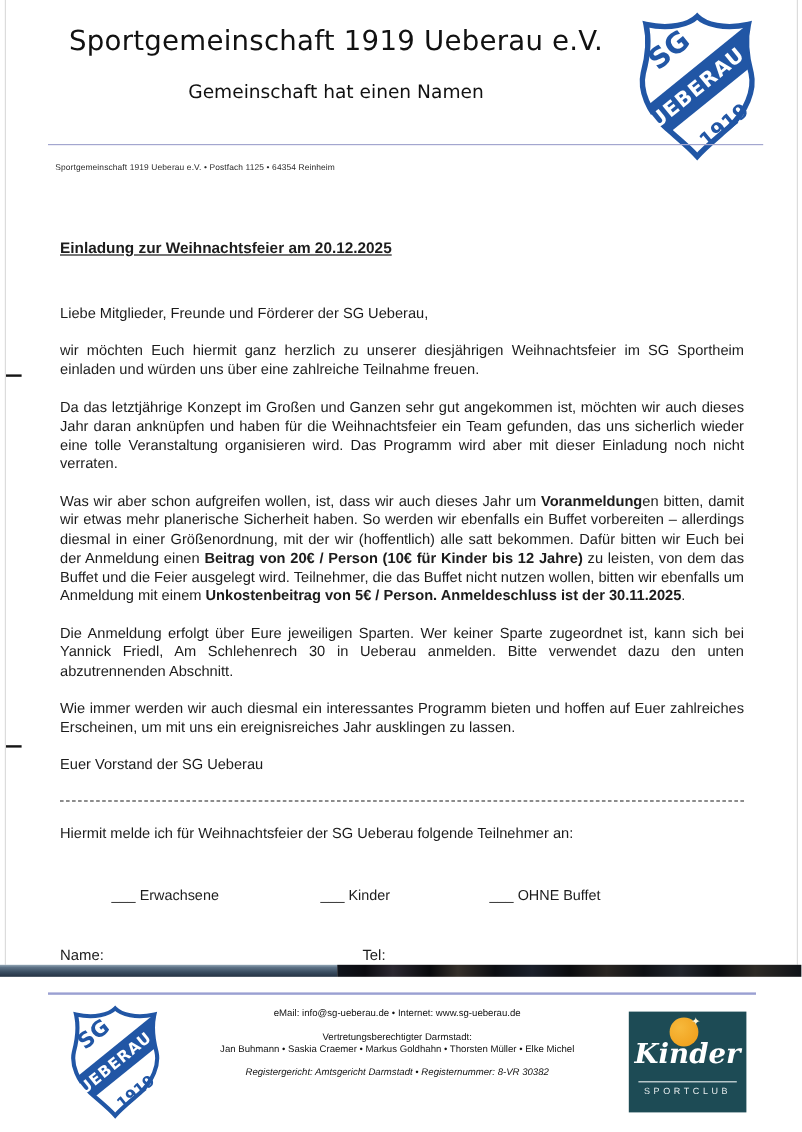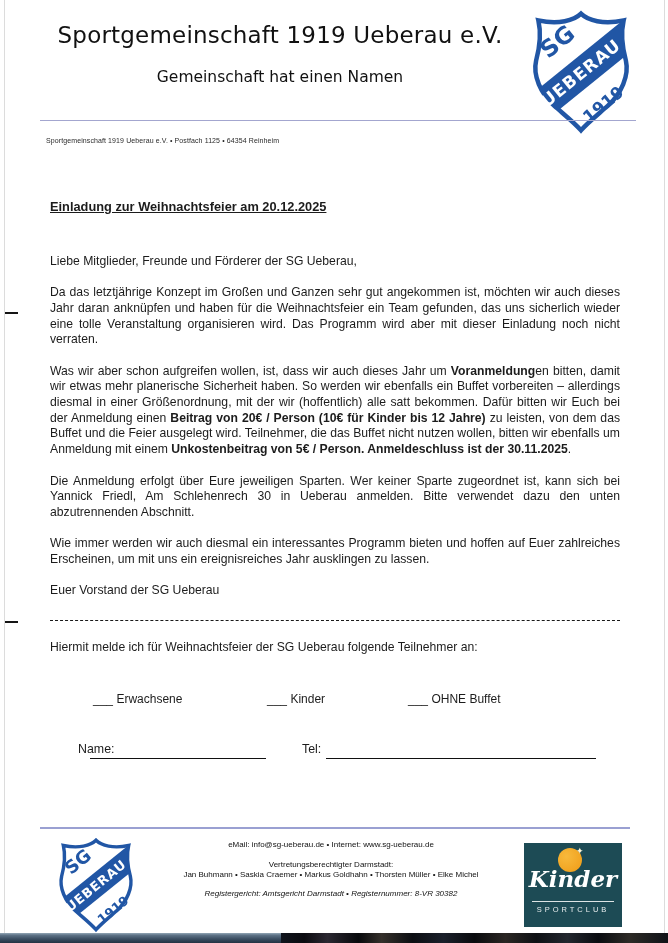--- a/index.html
+++ b/index.html
@@ -1,17 +1,17 @@
 <!DOCTYPE html>
 <html lang="de"><head>
 <meta charset="utf-8">
 <style>
   html,body{margin:0;padding:0;}
   body{width:668px;height:943px;overflow:hidden;background:#fff;}
-  .page{position:relative;width:668px;height:943px;background:#fff;
+  .page{position:relative;width:668px;height:814px;background:#fff;
         font-family:"Liberation Sans", sans-serif;color:#1c1c1c;}
   .edge{position:absolute;top:0;bottom:10px;width:1px;background:#dcdcdc;}
   .edge.left{left:4px;} .edge.right{right:3px;}
 
   
   .header-text{position:absolute;top:22px;left:40px;width:480px;text-align:center;
                font-family:"DejaVu Sans", sans-serif;}
   .doc-title{font-size:23px;font-weight:500;color:#111;letter-spacing:.2px;}
   .doc-subtitle{font-size:15.5px;margin-top:20px;color:#111;}
   .club-logo{position:absolute;top:8px;left:524px;width:114px;height:128px;}
@@ -28,21 +28,21 @@
   .main p{margin:0 0 15.7px 0;text-align:justify;}
   .main p.no-just{text-align:left;}
   .closing{margin-top:3px;}
   .cut-line{border-top:1.6px dashed #1a1a1a;width:570px;margin:21px 0 0 0;height:0;}
   .form-intro{margin-top:19px;font-size:12.2px;}
   .count-row{position:relative;height:17px;margin-top:36px;font-size:12px;}
   .count-item{position:absolute;top:0;white-space:nowrap;}
   .ci-1{left:43px;} .ci-2{left:217px;} .ci-3{left:358px;}
   .name-row{position:relative;height:18px;margin-top:33px;font-size:12.4px;}
   .nr-label{position:absolute;top:0;}
-  .lbl-name{left:0;margin-left:28px;} .lbl-tel{left:252px;}
+  .lbl-name{left:0;} .lbl-tel{left:252px;}
   .write-line{position:absolute;bottom:1px;border-bottom:1.2px solid #111;height:1px;}
   .line-name{left:40px;width:176px;} .line-tel{left:276px;width:270px;}
 
   
   .footer-rule{position:absolute;top:827px;left:40px;width:590px;height:2px;background:#9aa0d2;}
   .footer-text{position:absolute;top:840px;left:150px;width:362px;text-align:center;
                font-size:8px;line-height:10px;color:#111;}
   .ft-contact{margin-bottom:10px;}
   .ft-register{margin-top:9px;font-style:italic;}
 
@@ -99,20 +99,21 @@
   <div class="address-line">Sportgemeinschaft 1919 Ueberau e.V. • Postfach 1125 • 64354 Reinheim</div>
 
   <div class="fold-mark m1"></div>
   <div class="fold-mark m2"></div>
 
   <div class="main">
     <div class="subject">Einladung zur Weihnachtsfeier am 20.12.2025</div>
 
     <p class="no-just">Liebe Mitglieder, Freunde und Förderer der SG Ueberau,</p>
 
+    <p>wir möchten Euch hiermit ganz herzlich zu unserer diesjährigen Weihnachtsfeier im SG Sportheim einladen und würden uns über eine zahlreiche Teilnahme freuen.</p>
 
     <p>Da das letztjährige Konzept im Großen und Ganzen sehr gut angekommen ist, möchten wir auch dieses Jahr daran anknüpfen und haben für die Weihnachtsfeier ein Team gefunden, das uns sicherlich wieder eine tolle Veranstaltung organisieren wird. Das Programm wird aber mit dieser Einladung noch nicht verraten.</p>
 
     <p><span>Was wir aber schon aufgreifen wollen, ist, dass wir auch dieses Jahr um </span><b>Voranmeldung</b><span>en bitten, damit wir etwas mehr planerische Sicherheit haben. So werden wir ebenfalls ein Buffet vorbereiten – allerdings diesmal in einer Größenordnung, mit der wir (hoffentlich) alle satt bekommen. Dafür bitten wir Euch bei der Anmeldung einen </span><b>Beitrag von 20€ / Person (10€ für Kinder bis 12 Jahre)</b><span> zu leisten, von dem das Buffet und die Feier ausgelegt wird. Teilnehmer, die das Buffet nicht nutzen wollen, bitten wir ebenfalls um Anmeldung mit einem </span><b>Unkostenbeitrag von 5€ / Person. Anmeldeschluss ist der 30.11.2025</b><span>.</span></p>
 
     <p>Die Anmeldung erfolgt über Eure jeweiligen Sparten. Wer keiner Sparte zugeordnet ist, kann sich bei Yannick Friedl, Am Schlehenrech 30 in Ueberau anmelden. Bitte verwendet dazu den unten abzutrennenden Abschnitt.</p>
 
     <p>Wie immer werden wir auch diesmal ein interessantes Programm bieten und hoffen auf Euer zahlreiches Erscheinen, um mit uns ein ereignisreiches Jahr ausklingen zu lassen.</p>
 
     <p class="no-just closing">Euer Vorstand der SG Ueberau</p>

